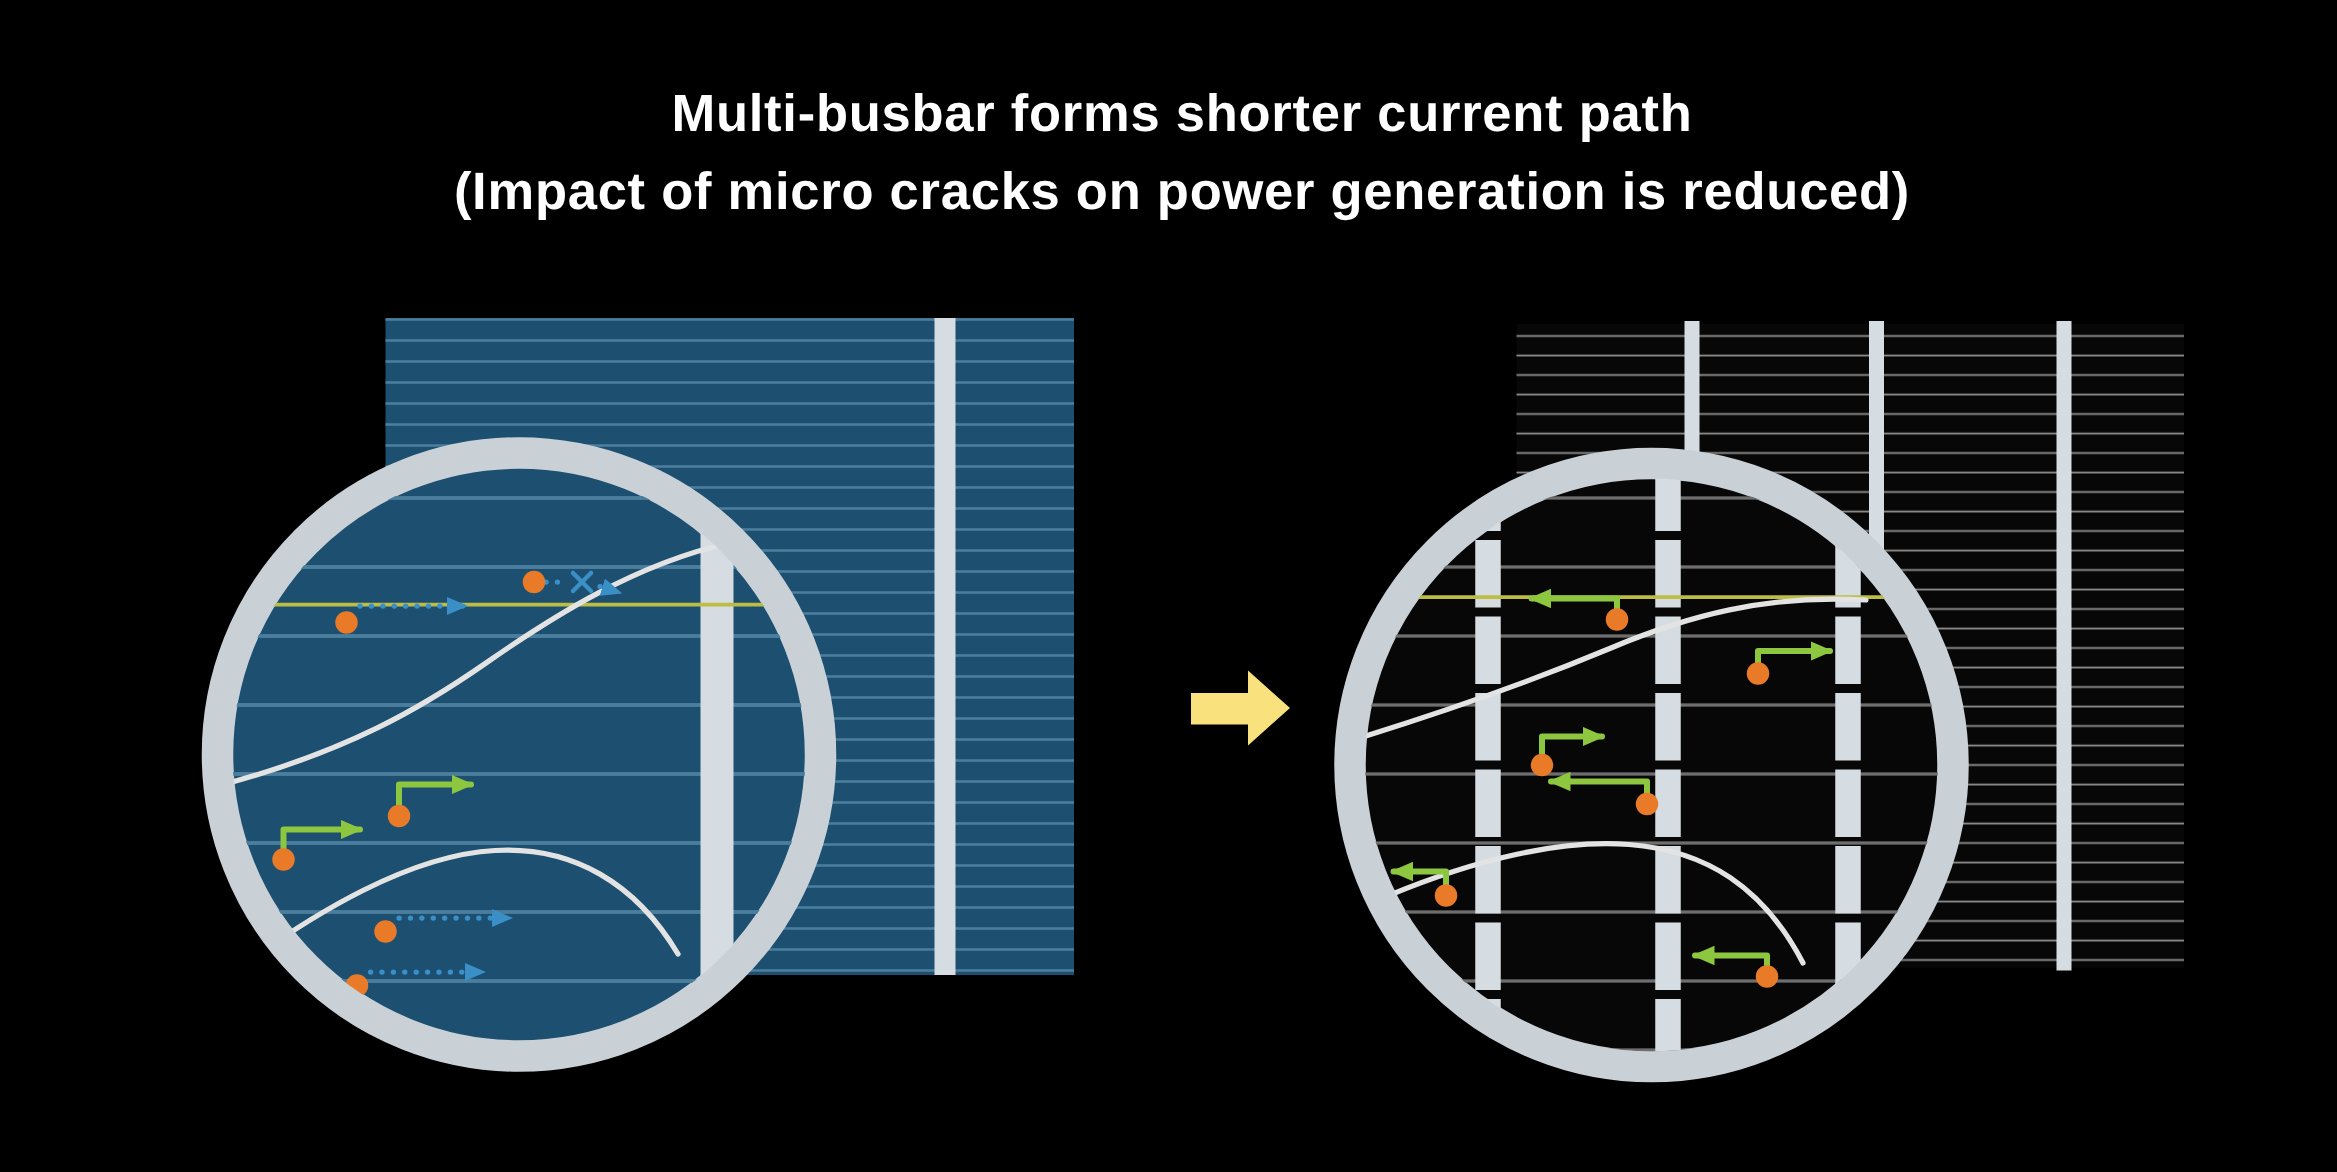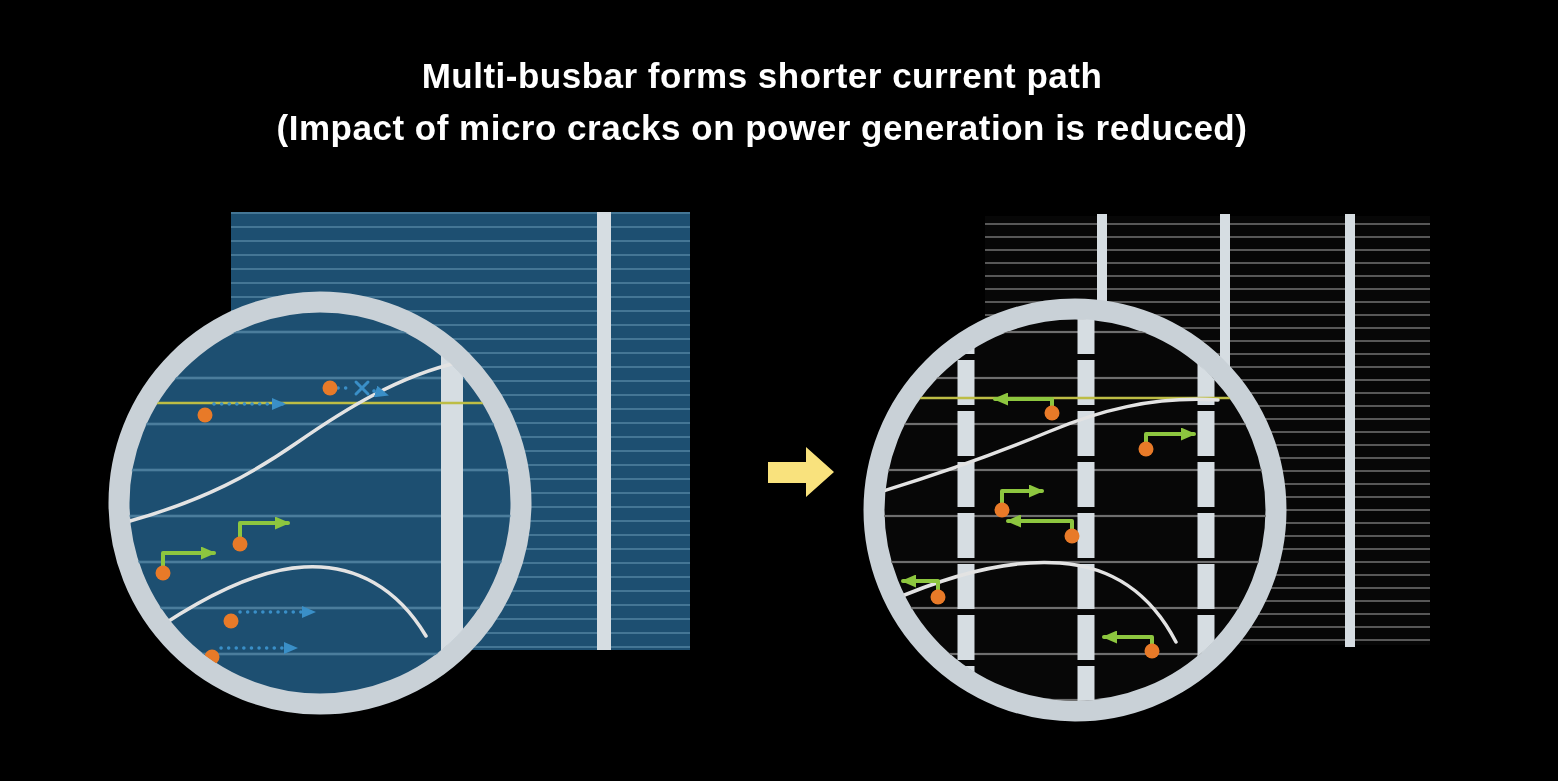--- a/index.html
+++ b/index.html
@@ -6,20 +6,21 @@
   body{
     background:var(--background,#000);
     font-family:"Liberation Sans", sans-serif;
   }
   .canvas{
     position:relative;
     width:1430px;
     height:781px;
     overflow:hidden;
     background:var(--background,#000);
+    margin-left:26px;
   }
   .title{
     position:absolute;
     top:50px;
     left:0;
     width:100%;
     text-align:center;
     transform:translateX(47px);
     color:var(--title-text,#fff);
     font-size:35px;

